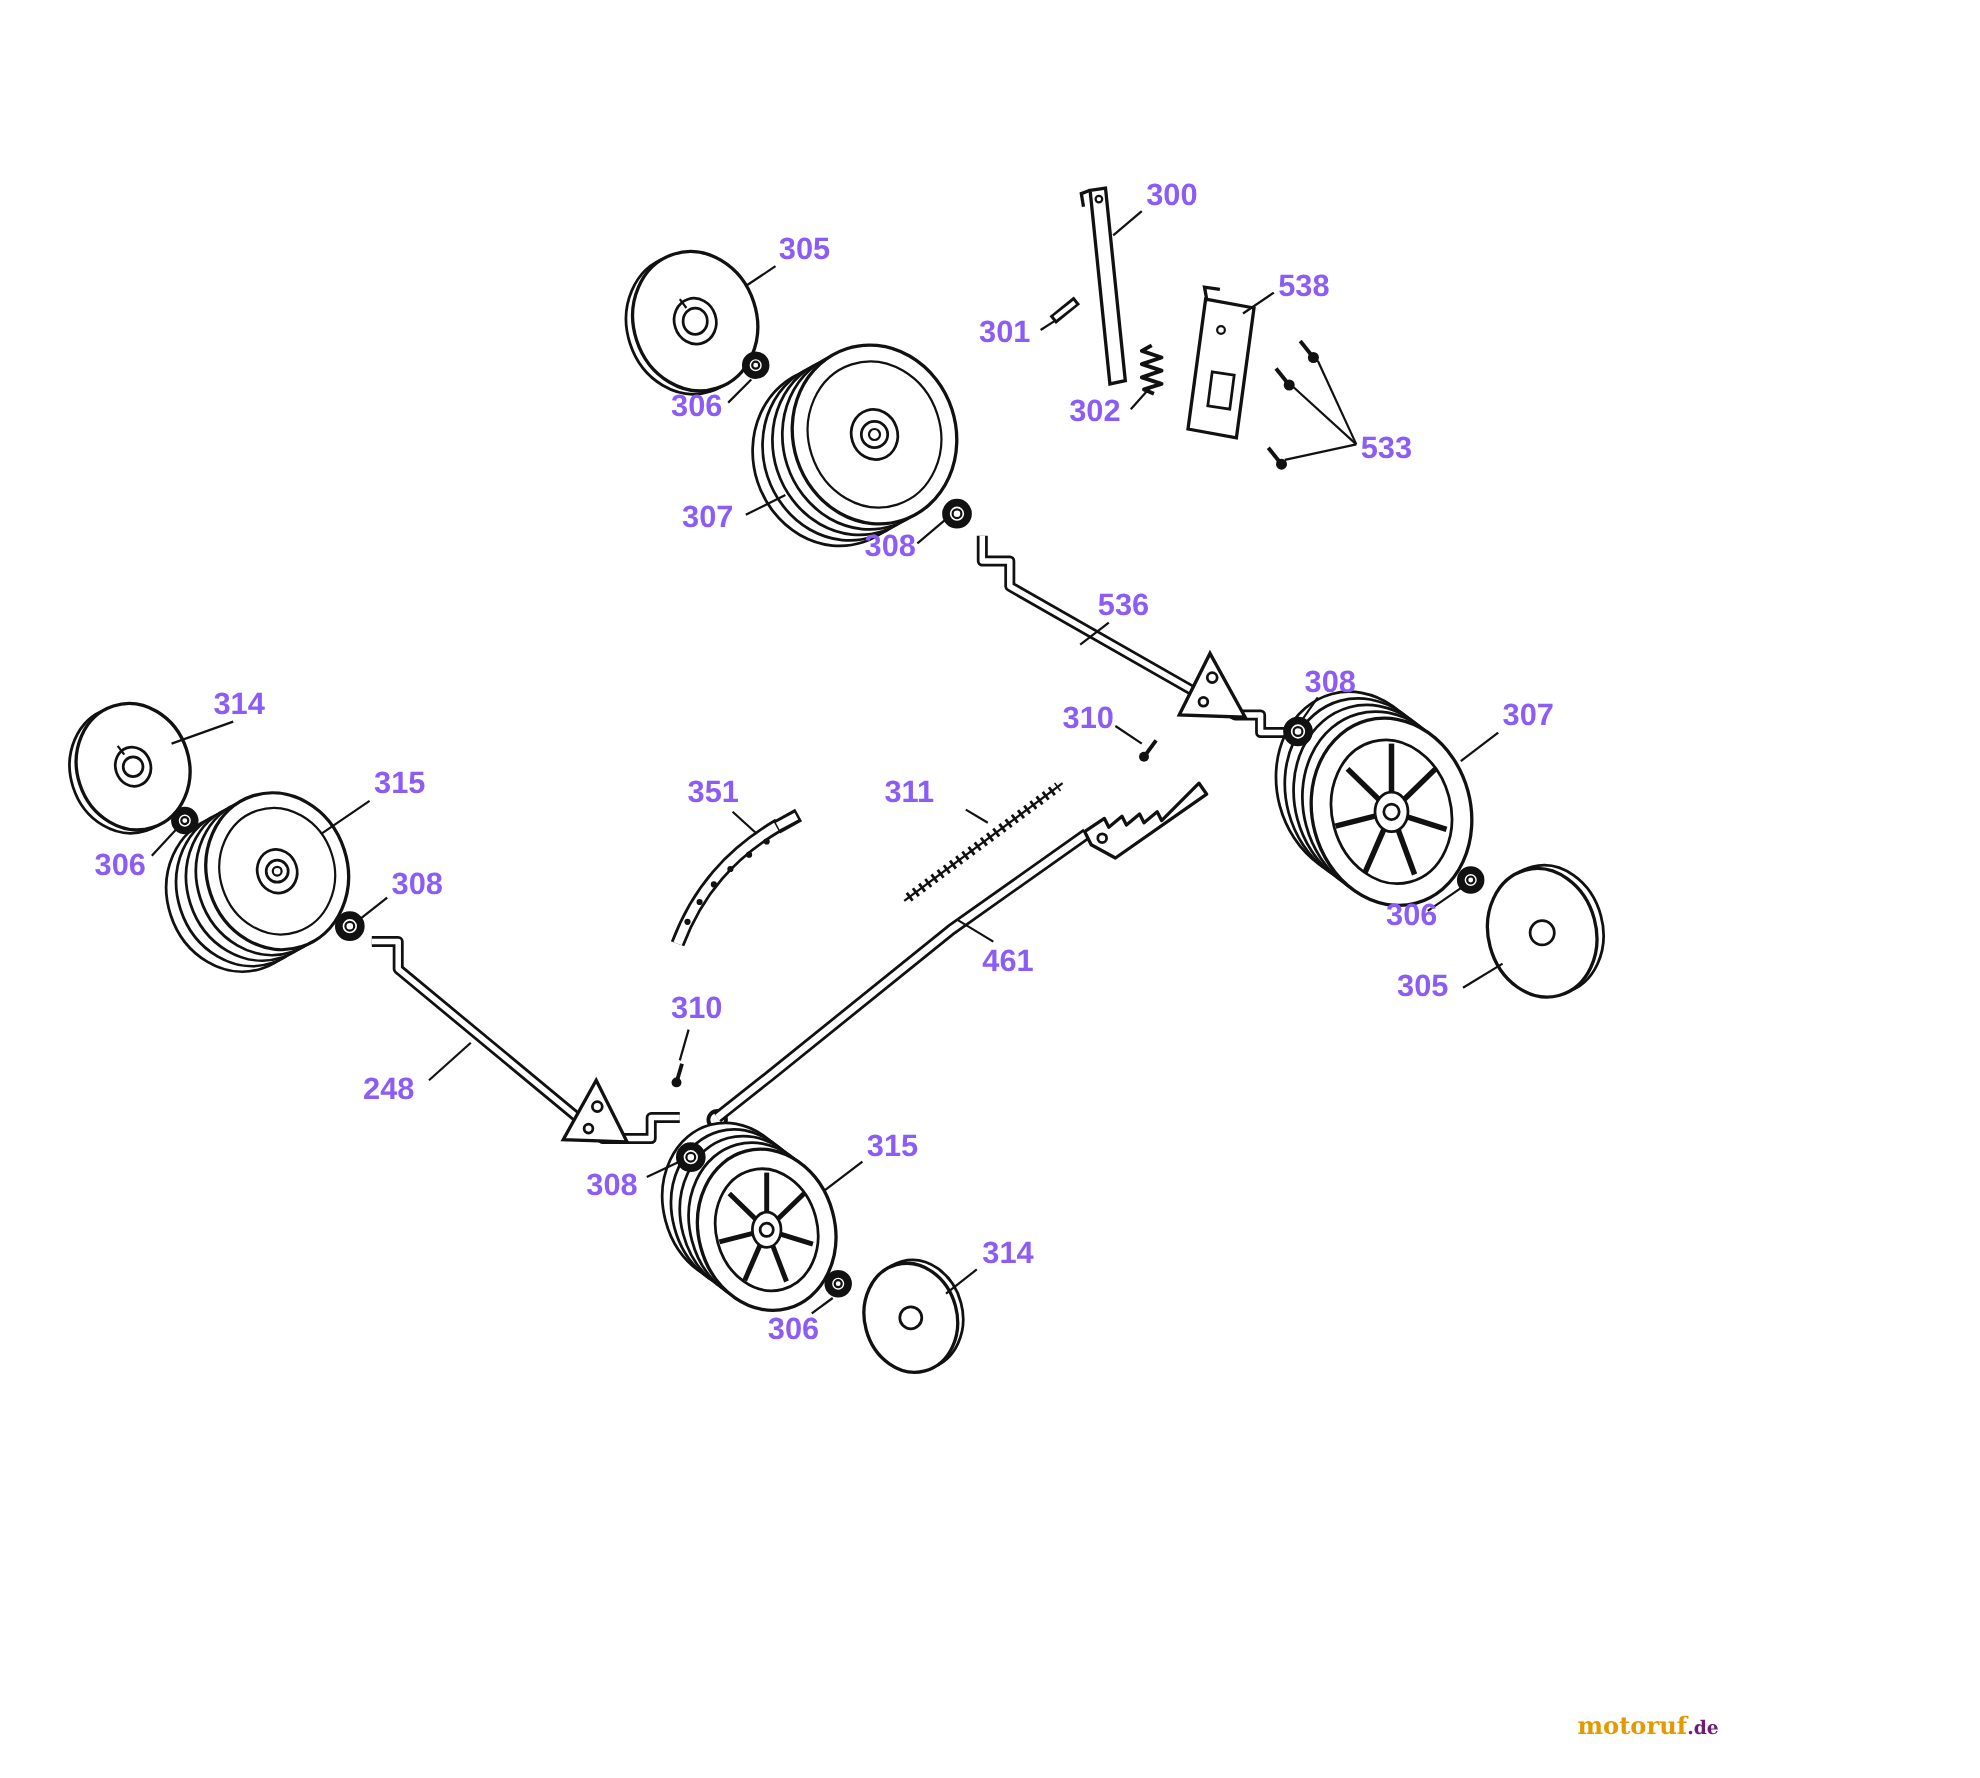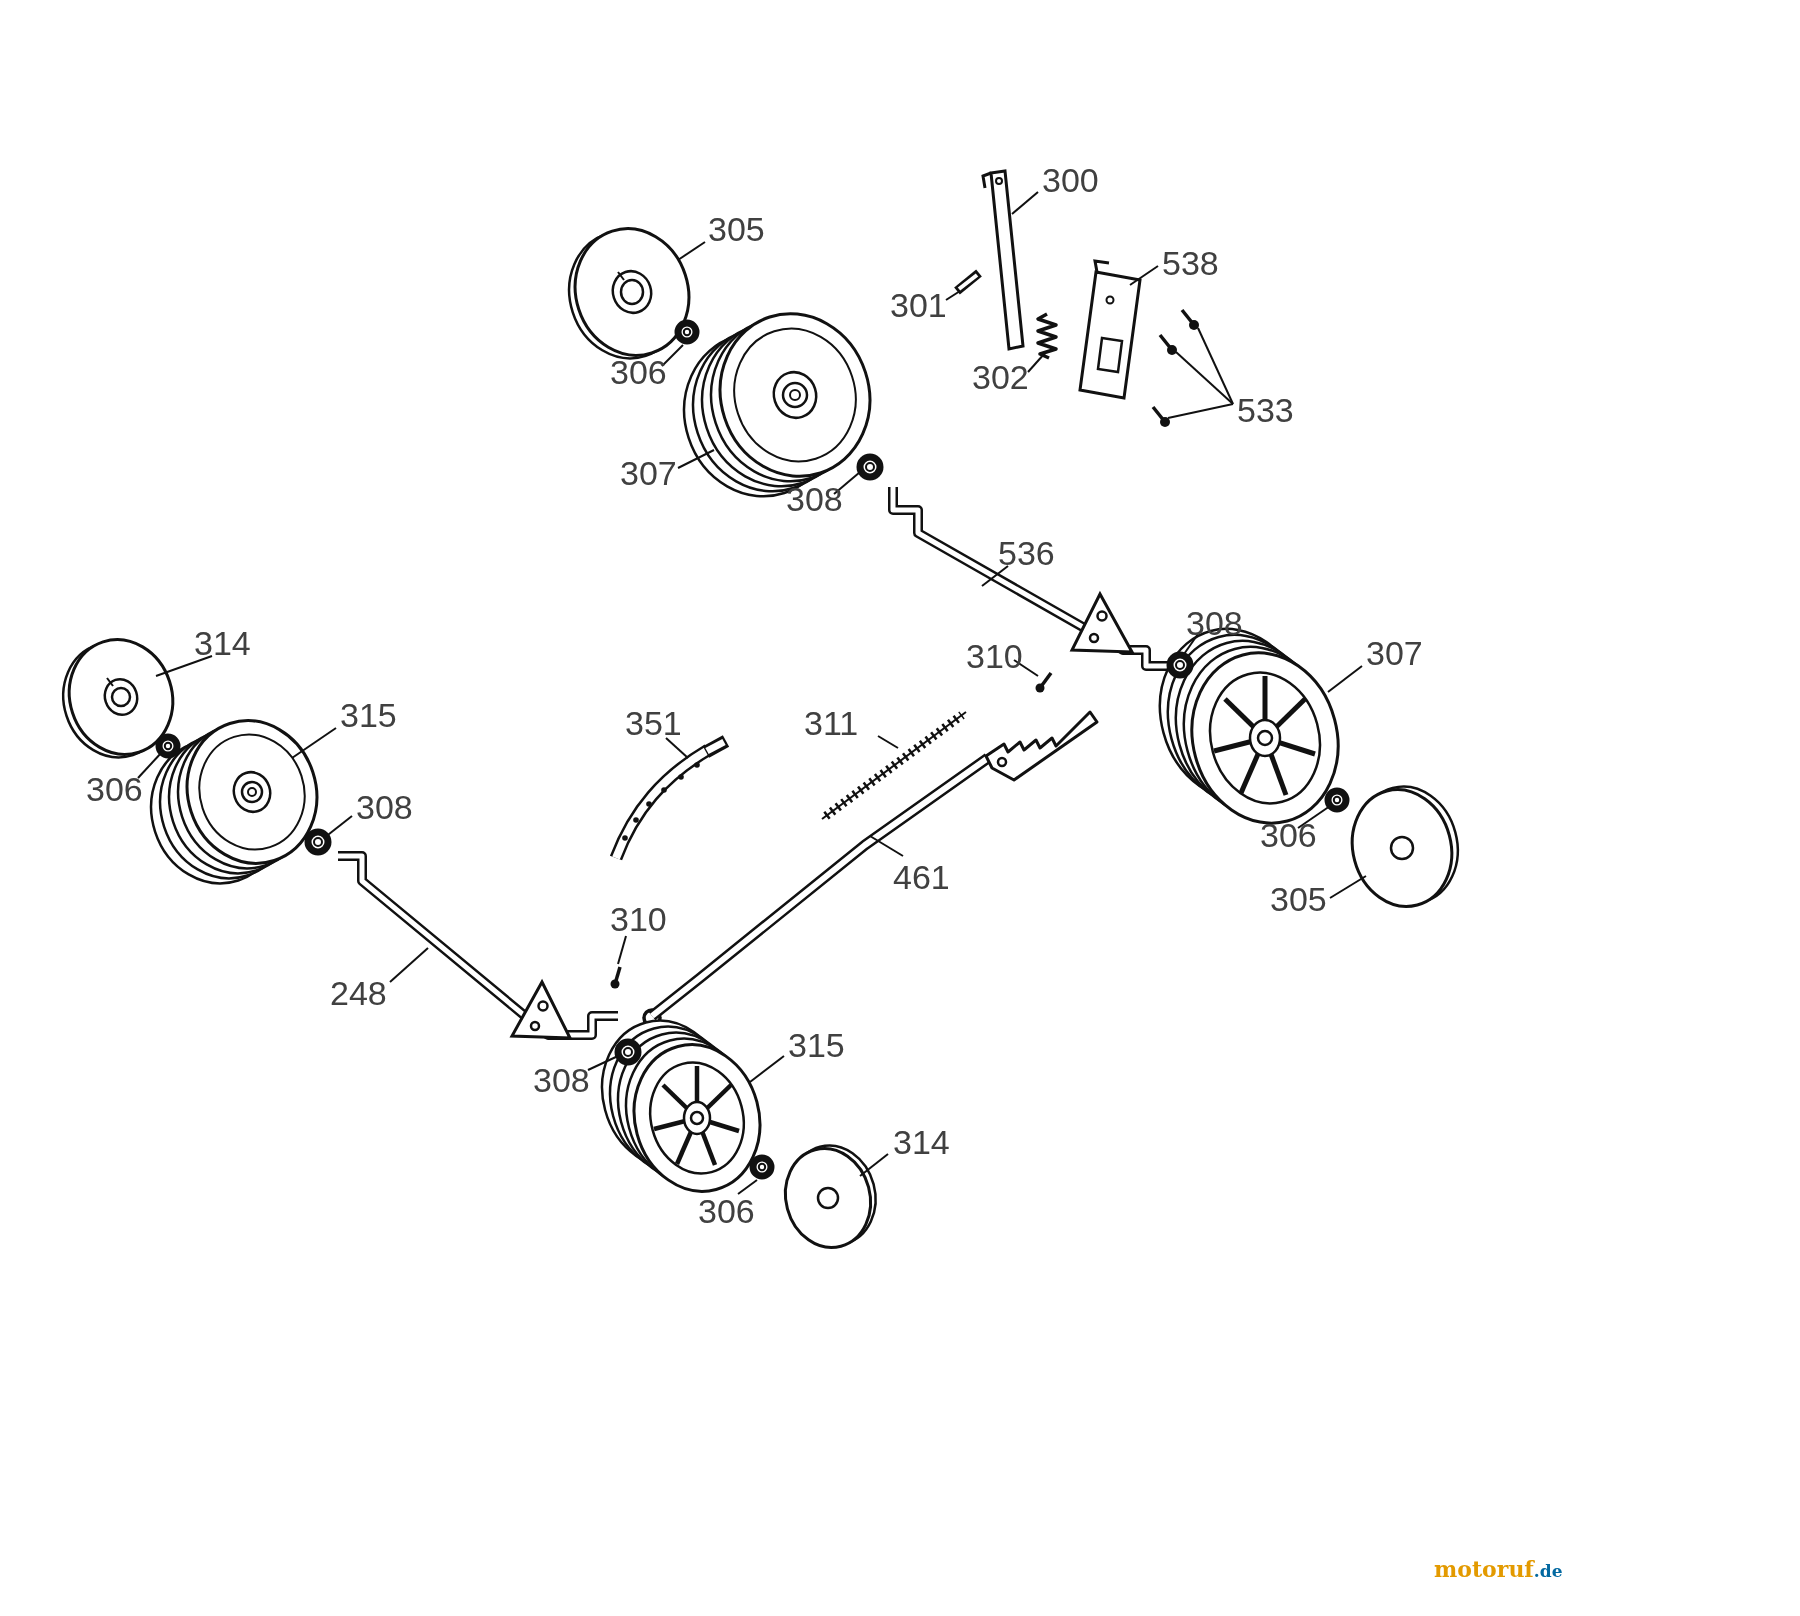--- a/index.html
+++ b/index.html
@@ -1,23 +1,23 @@
 <!DOCTYPE html>
 <html><head>
 <meta charset="utf-8">
 <style>
   html,body{margin:0;padding:0;background:#fff;}
   .stage{position:relative;width:1800px;height:1616px;background:#fff;overflow:hidden;
          font-family:"Liberation Sans",sans-serif;}
   .stage svg{position:absolute;left:0;top:0;}
-  .label{position:absolute;font-weight:normal;font-size:34px;color:#404040;white-space:nowrap;}
+  .label{position:absolute;font-weight:bold;font-size:28px;color:#8b5cf6;white-space:nowrap;}
   .watermark{position:absolute;left:1434px;top:1556px;font-family:"DejaVu Serif",serif;
              font-weight:bold;white-space:nowrap;}
   .watermark .brand{font-size:22px;color:#e39a00;}
-  .watermark .tld{font-size:17px;color:#0369a1;}
+  .watermark .tld{font-size:17px;color:#701a75;}
 </style>
 </head>
 <body>
 
 <div class="stage">
 
 <svg width="1800" height="1616" viewBox="0 0 1800 1616">
 
   <g>
     <polyline points="893,487 893,510 918,510 918,533 1123,650 1146,650 1146,666 1174,666" fill="none" stroke="#111" stroke-width="10" stroke-linejoin="round"></polyline>

